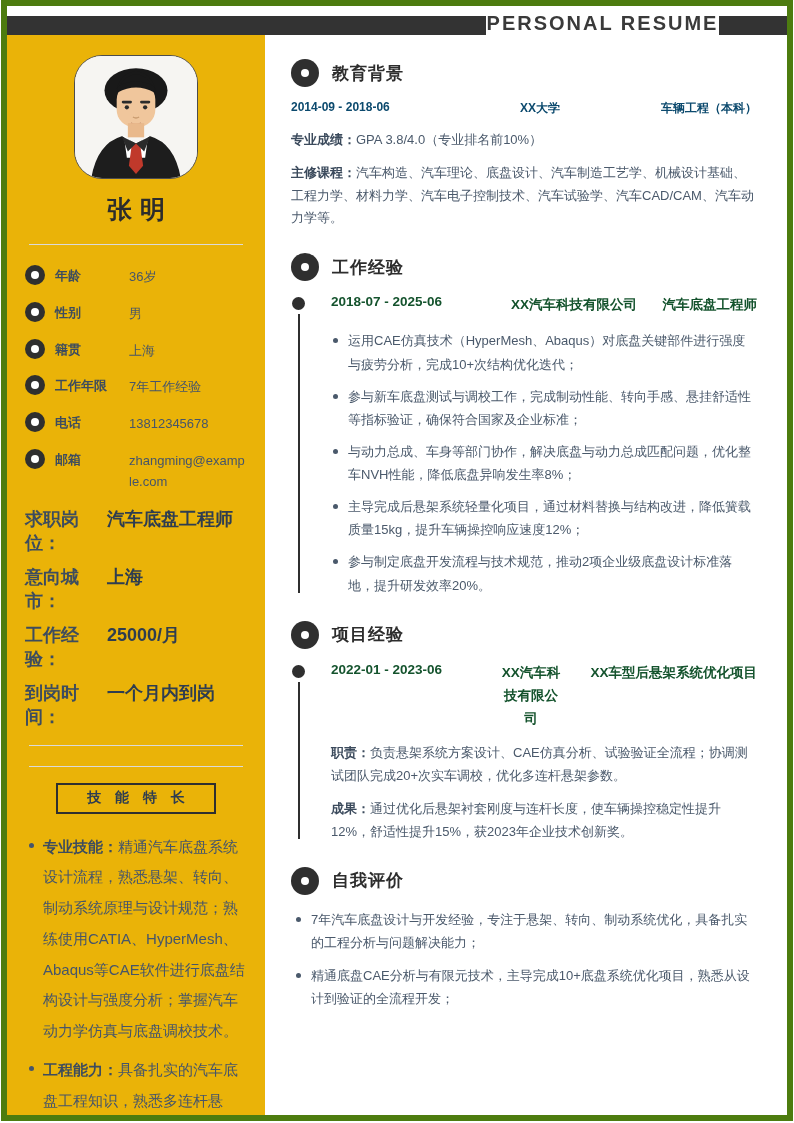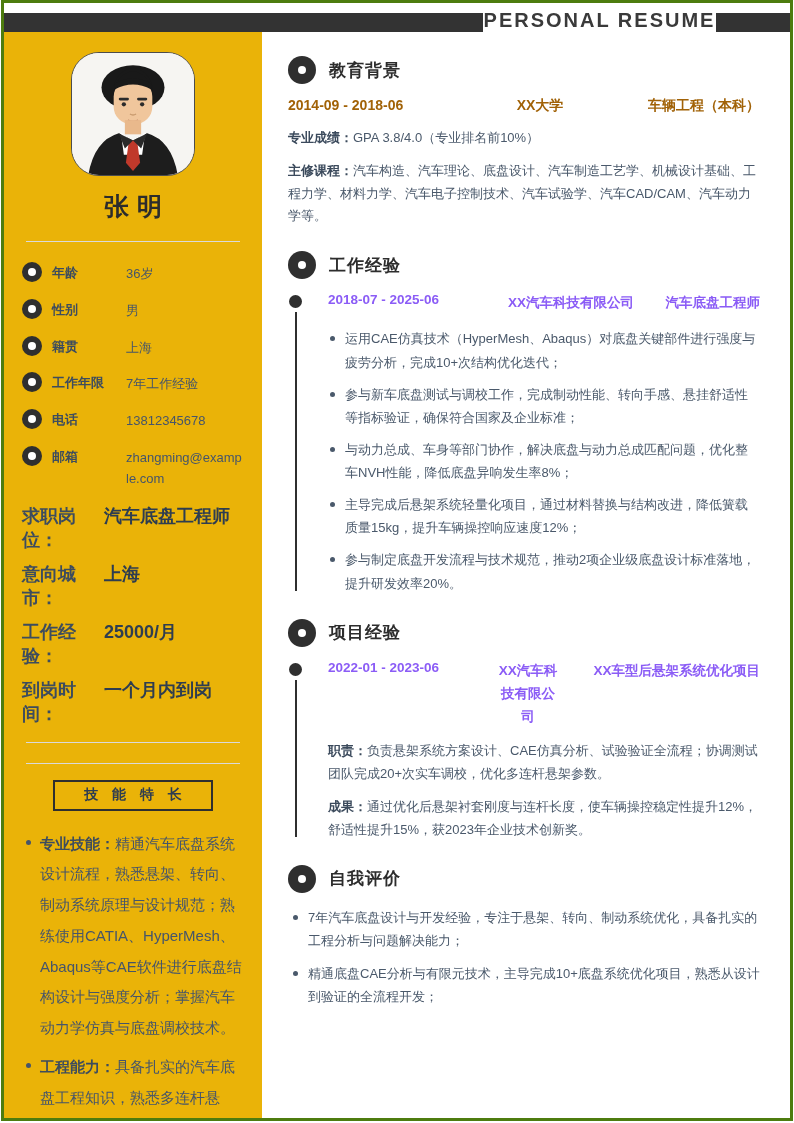--- a/index.html
+++ b/index.html
@@ -1,20 +1,20 @@
 <!DOCTYPE html>
 <html><head>
 <meta charset="utf-8">
 <style>
   * { box-sizing: border-box; }
   html,body { margin:0; padding:0; background:#ffffff; }
   body { font-family:"Liberation Sans","DejaVu Sans",sans-serif; }
   .page {
     width:792px; height:1121px; margin:0 auto;
-    border:3px solid #4d7c0f; background:#ffffff;
+    border:6px solid #4d7c0f; background:#ffffff;
     position:relative; overflow:hidden;
   }
   
   .topbar { margin-top:10px; height:19px; background:#333333; }
   .topbar-label {
     position:absolute; top:2px; left:479px; width:233px; height:31px;
     background:#ffffff; display:flex; align-items:center; justify-content:center;
     font-size:20px; font-weight:bold; letter-spacing:2px; color:#3a3a3a;
   }
   
@@ -61,31 +61,31 @@
   .skill-text { font-size:15px; line-height:2.05; color:#46556a; margin:0; }
   .skill-text b { color:#3d4c5e; }
 
   
   section { margin-bottom:24px; }
   .sec-head { display:flex; align-items:center; gap:13px; margin-bottom:13px; }
   .donut-lg { width:28px; height:28px; border-radius:50%; background:#2f2f2f; position:relative; flex:0 0 28px; }
   .donut-lg::after { content:""; position:absolute; inset:10px; border-radius:50%; background:#ffffff; }
   .sec-title { font-size:17px; font-weight:bold; color:#2d2d2d; letter-spacing:1px; }
 
-  .edu-row { display:flex; font-weight:bold; font-size:14px; color:#a16207; margin:2px 0 12px 0; }
+  .edu-row { display:flex; font-weight:bold; font-size:12px; color:#0c4a6e; margin:2px 0 12px 0; }
   .edu-period { width:212px; }
   .edu-school { flex:1; text-align:center; }
   .edu-major { width:180px; text-align:right; }
   .para { margin:0 0 11px 0; line-height:1.72; font-size:13px; color:#4a596b; }
   .para b { color:#3b4a5c; }
 
   .tl { position:relative; margin-left:40px; }
   .tl::before { content:""; position:absolute; left:-33px; top:20px; bottom:4px; width:2px; background:#2f2f2f; }
   .tl-dot { position:absolute; left:-39px; top:3px; width:13px; height:13px; border-radius:50%; background:#2f2f2f; }
-  .tl-row { display:flex; font-weight:bold; font-size:13.5px; color:#8b5cf6; margin-bottom:12px; }
+  .tl-row { display:flex; font-weight:bold; font-size:13.5px; color:#14532d; margin-bottom:12px; }
   .tl-period { width:168px; }
   .tl-company { text-align:center; line-height:1.7; }
   .tl-company.w-wide { width:150px; }
   .tl-company.w-narrow { width:64px; }
   .tl-position { flex:1; text-align:right; line-height:1.7; }
 
   .bullets { list-style:none; margin:4px 0 0 0; padding:0; }
   .bullets li { position:relative; padding-left:17px; margin-bottom:9px; font-size:13px; line-height:1.78; color:#4a596b; }
   .bullets li::before { content:""; position:absolute; left:2px; top:9px; width:5px; height:5px; border-radius:50%; background:#4a596b; }
 

